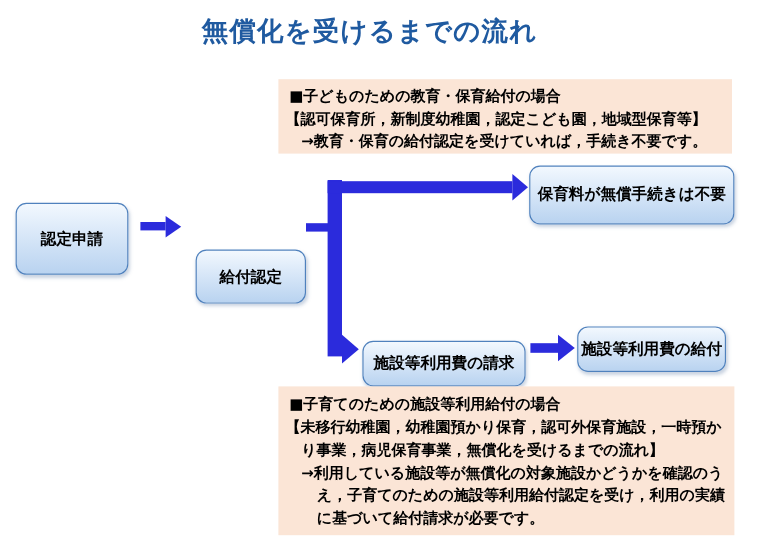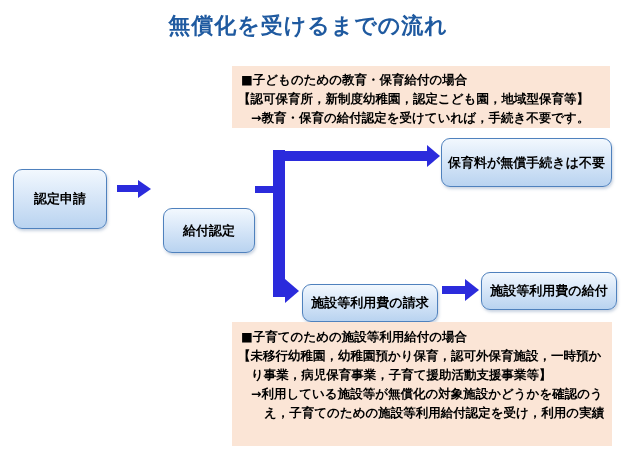--- a/index.html
+++ b/index.html
@@ -47,21 +47,21 @@
     justify-content:center;
     text-align:center;
     font-size:13px;
     font-weight:bold;
     color:var(--text,#000000);
   }
   #node-apply{left:13px;top:169px;width:94px;height:60px;}
   #node-certify{left:163px;top:169px;width:92px;height:45px;margin-top:39px;}
   #node-free{left:441px;top:138px;width:171px;height:49px;flex-direction:row;line-height:21px;}
   #node-claim{left:302px;top:284px;width:136px;height:38px;}
-  #node-payment{left:481px;top:272px;width:136px;height:38px;}
+  #node-payment{left:481px;top:272px;width:124px;height:38px;}
   
   .bar{position:absolute;background:var(--arrow-blue,#2B2BDC);}
   .head{
     position:absolute;width:0;height:0;
     border-style:solid;
     border-color:transparent;
     border-right-width:0;
     border-left-color:var(--arrow-blue,#2B2BDC);
   }
   #a1-shaft{left:117px;top:185px;width:21px;height:7px;}
@@ -110,18 +110,19 @@
   <div class="bar" id="vbar"></div>
   <div class="bar" id="top-shaft"></div>
   <div class="head" id="top-head"></div>
   <div class="head" id="bottom-head"></div>
   <div class="bar" id="a2-shaft"></div>
   <div class="head" id="a2-head"></div>
 
   <div class="note note-bottom">
     <div class="note-line ind-a">■子育てのための施設等利用給付の場合</div>
     <div class="note-line">【未移行幼稚園，幼稚園預かり保育，認可外保育施設，一時預か</div>
-    <div class="note-line ind-1">り事業，病児保育事業，子育て援助活動支援事業等】</div>
+    <div class="note-line ind-1">り事業，病児保育事業，無償化を受けるまでの流れ】</div>
     <div class="note-line ind-1">→利用している施設等が無償化の対象施設かどうかを確認のう</div>
     <div class="note-line ind-2">え，子育てのための施設等利用給付認定を受け，利用の実績</div>
+    <div class="note-line ind-2">に基づいて給付請求が必要です。</div>
   </div>
 
 </div>
 
 </body></html>

